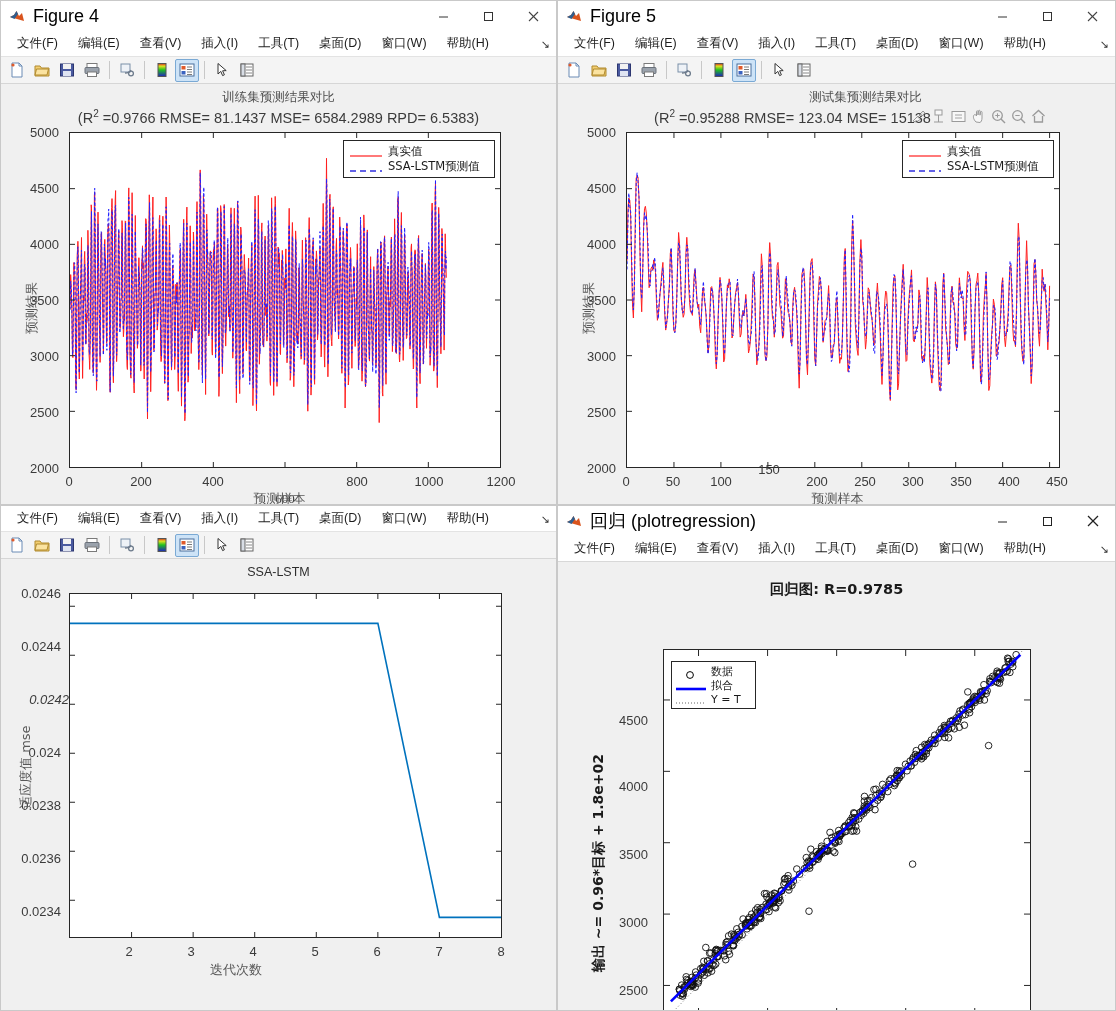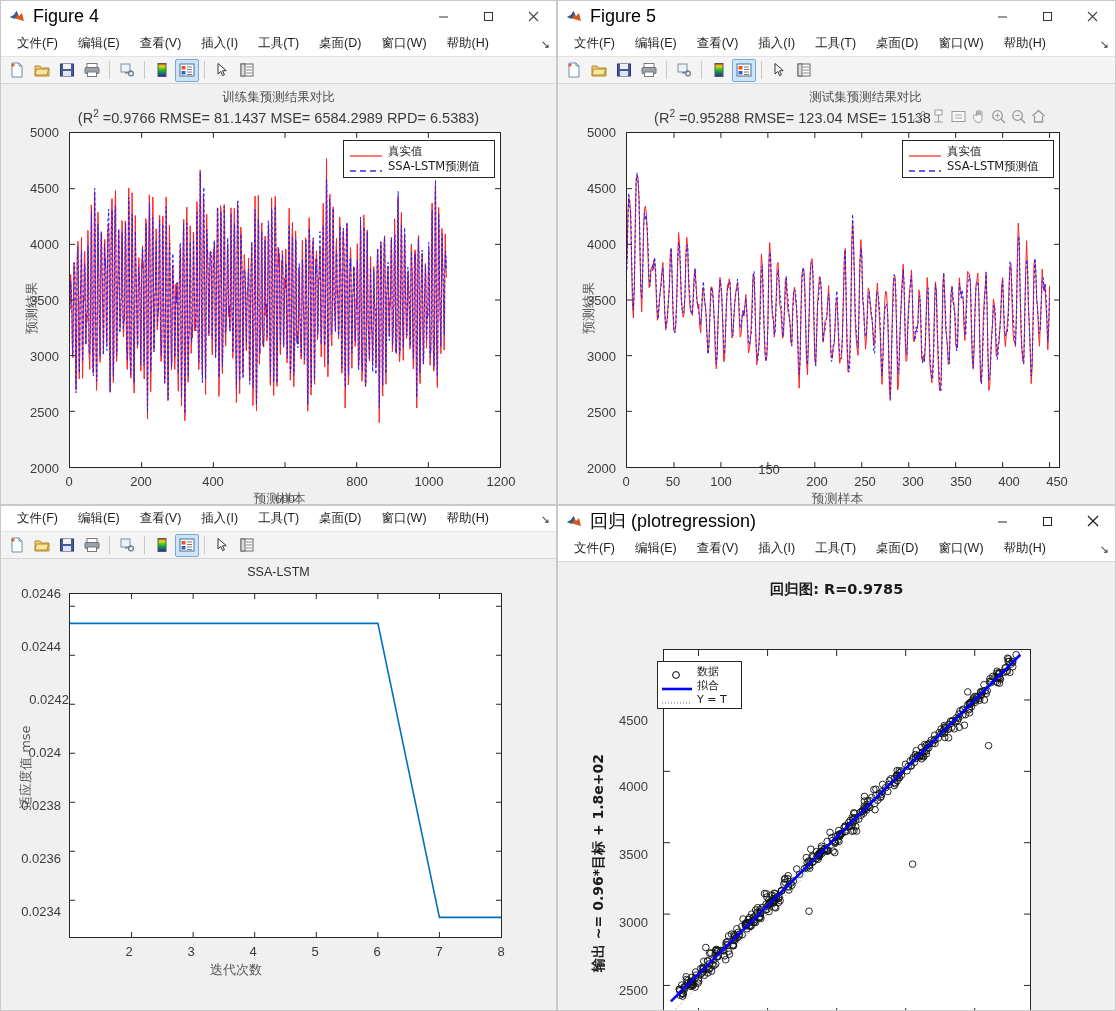--- a/index.html
+++ b/index.html
@@ -689,21 +689,21 @@
             <line x1="8" y1="12" x2="14" y2="12" stroke="#888"></line>
           </svg>
         </span>
     </div>
 
     <div class="figbody" style="height:422px;">
       <div class="plot-title" style="top:6px;color:#2e2e2e;font-family:'Liberation Sans',sans-serif;">SSA-LSTM</div>
 
       <div class="tick y" style="left:0px;width:60px;top:34px;">0.0246</div>
       <div class="tick y" style="left:0px;width:60px;top:87px;">0.0244</div>
-      <div class="tick y" style="left:8px;width:60px;top:140px;">0.0242</div>
+      <div class="tick y" style="left:8px;width:60px;top:140px;font-style:italic;">0.0242</div>
       <div class="tick y" style="left:0px;width:60px;top:193px;">0.024</div>
       <div class="tick y" style="left:0px;width:60px;top:246px;">0.0238</div>
       <div class="tick y" style="left:0px;width:60px;top:299px;">0.0236</div>
       <div class="tick y" style="left:0px;width:60px;top:352px;">0.0234</div>
       <div class="axlabel rot" style="left:16px;top:250px;">适应度值 mse</div>
 
       <div class="axes-frame" id="ax1" style="left:68px;top:34px;width:433px;height:345px;">
         <svg id="svg1" width="431" height="343" viewBox="0 0 431 343" preserveAspectRatio="none" style="display:block">
             <polyline points="0.0,29.4 61.6,29.4 123.1,29.4 184.7,29.4 246.3,29.4 307.9,29.4 369.4,323.4 431.0,323.4" fill="none" stroke="#0072bd" stroke-width="1.6"></polyline>
             <line x1="61.57142857142857" y1="343" x2="61.57142857142857" y2="338" stroke="#262626" stroke-width="1"></line>
@@ -1269,21 +1269,21 @@
             <line x1="366" y1="264.078431372549" x2="360" y2="264.078431372549" stroke="#262626" stroke-width="1"></line>
             <line x1="0" y1="192.7058823529412" x2="6" y2="192.7058823529412" stroke="#262626" stroke-width="1"></line>
             <line x1="366" y1="192.7058823529412" x2="360" y2="192.7058823529412" stroke="#262626" stroke-width="1"></line>
             <line x1="0" y1="121.33333333333334" x2="6" y2="121.33333333333334" stroke="#262626" stroke-width="1"></line>
             <line x1="366" y1="121.33333333333334" x2="360" y2="121.33333333333334" stroke="#262626" stroke-width="1"></line>
             <line x1="0" y1="49.96078431372547" x2="6" y2="49.96078431372547" stroke="#262626" stroke-width="1"></line>
             <line x1="366" y1="49.96078431372547" x2="360" y2="49.96078431372547" stroke="#262626" stroke-width="1"></line>
           </svg>
       </div>
 
-      <div class="legendbox" style="left:99px;top:99px;width:85px;padding:2px 4px;">
+      <div class="legendbox" style="left:113px;top:99px;width:85px;padding:2px 4px;">
         <div class="legrow" style="height:14px;">
           <span class="legsample" style="width:30px;">
             <svg width="30" height="10">
                 <circle cx="14" cy="5" r="3.4" fill="none" stroke="#000" stroke-width="1"></circle>
               </svg>
           </span>
           <span class="legtext" style="font-size:11px;">数据</span>
         </div>
         <div class="legrow" style="height:14px;">
           <span class="legsample" style="width:30px;">

